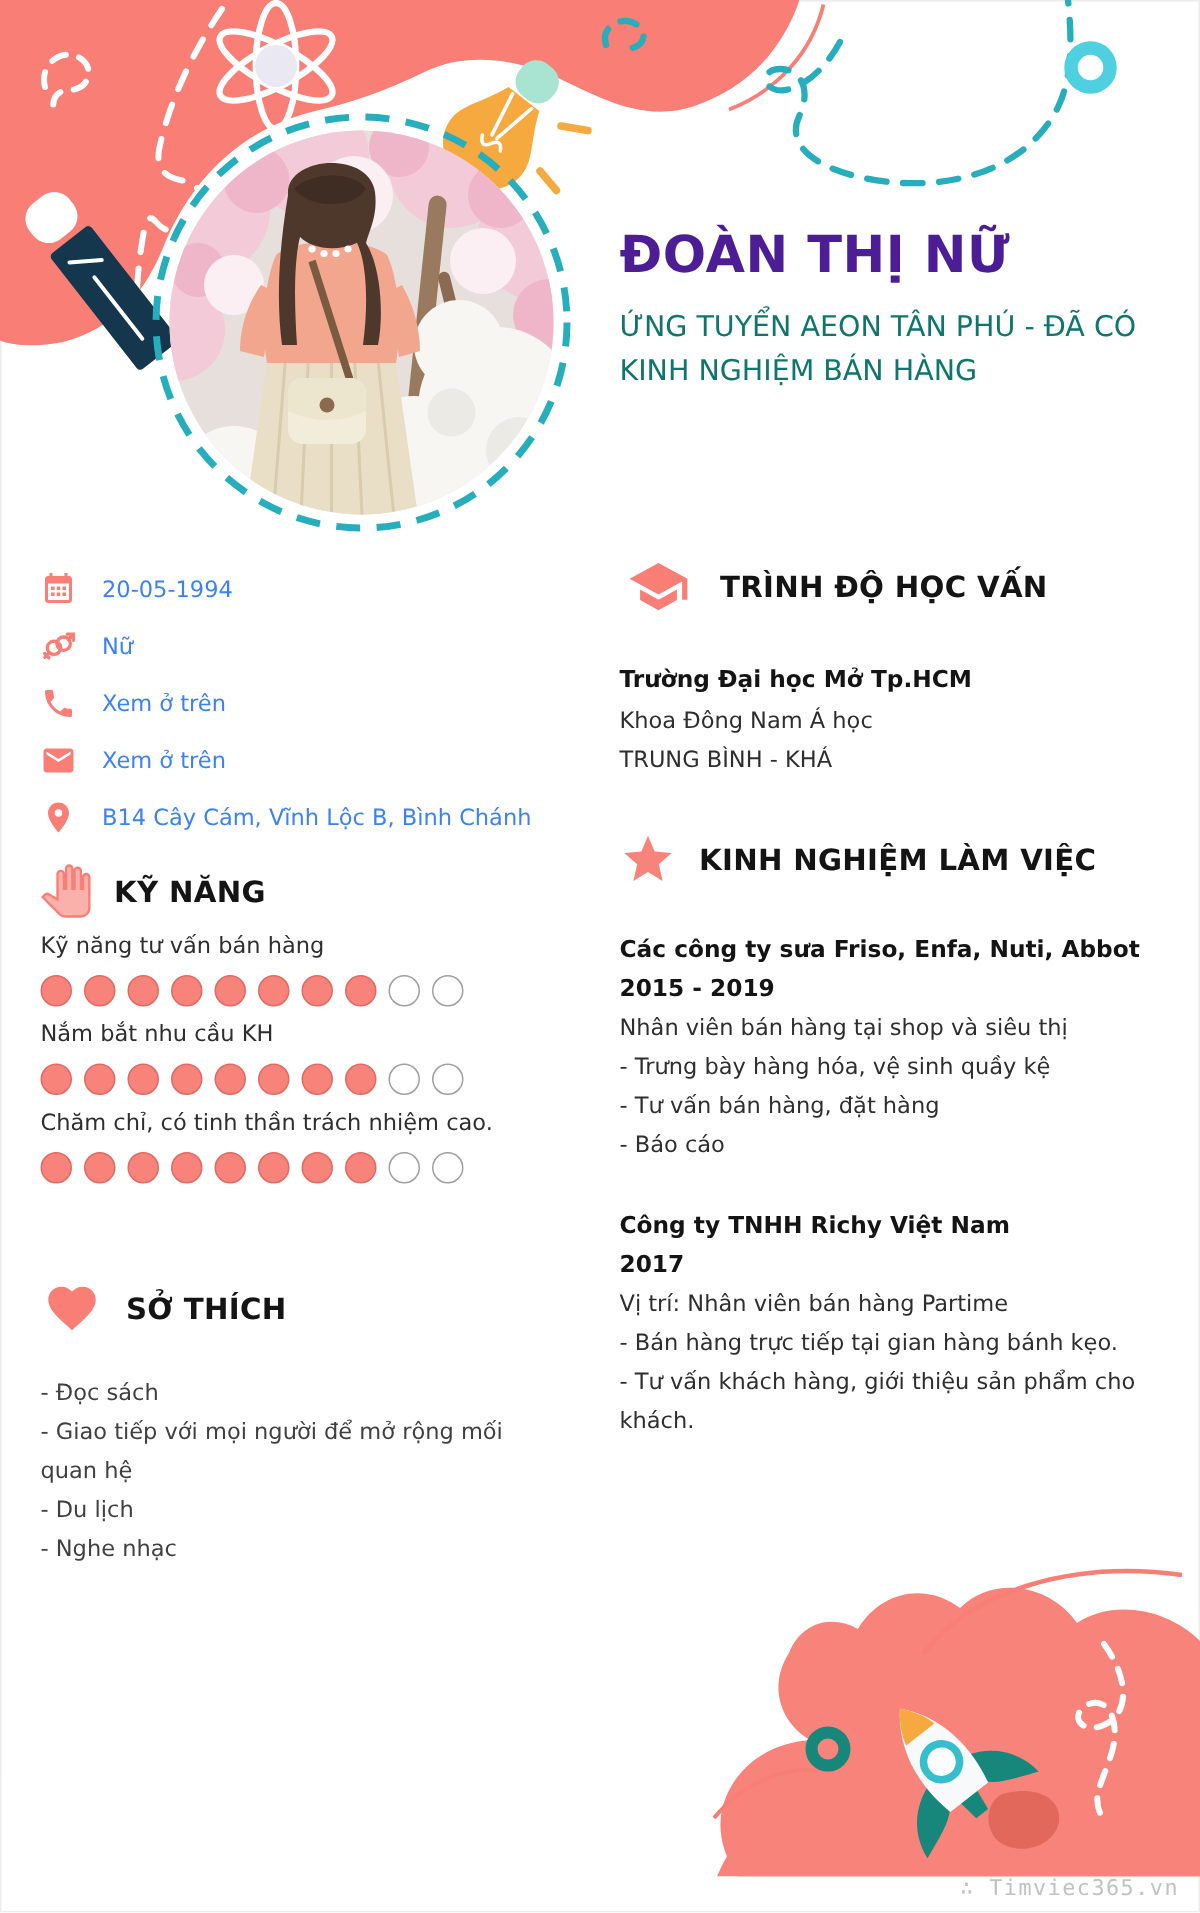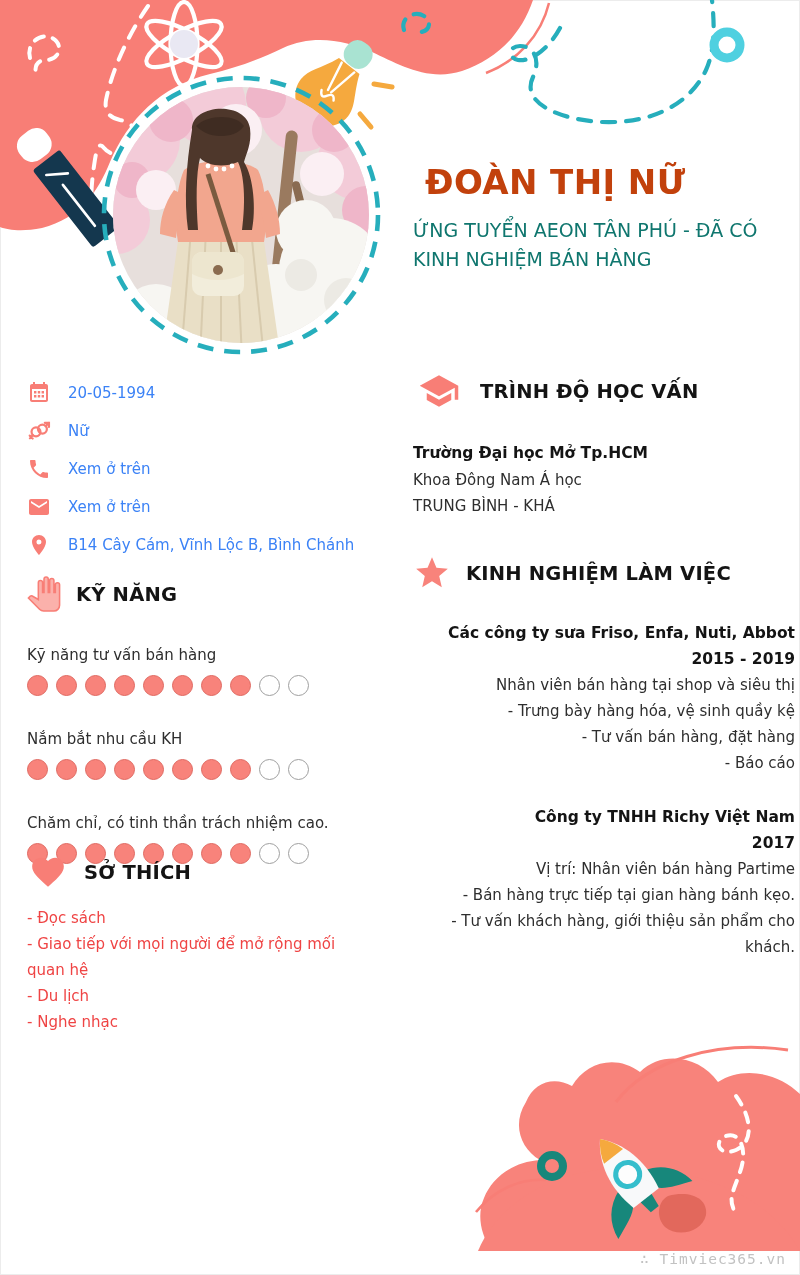--- a/index.html
+++ b/index.html
@@ -4,51 +4,51 @@
 <style>
   html,body{margin:0;padding:0;background:#fff;}
   .page{position:relative;width:800px;height:1275px;background:#fff;overflow:hidden;
         font-family:"DejaVu Sans","Liberation Sans",sans-serif;color:#2e2e2e;
         box-shadow:inset 0 0 0 1px #ececec;}
   .abs{position:absolute;}
   svg{display:block;}
 
   
   .name-block{position:absolute;left:413px;top:150px;width:378px;}
-  .name{font-size:34px;font-weight:700;color:#c2410c;margin:12px;letter-spacing:.4px;}
+  .name{font-size:34px;font-weight:700;color:#4c1d95;margin:0;letter-spacing:.4px;}
   .subtitle{margin:14px 0 0 0;font-size:19px;line-height:1.52;color:#0f766e;}
 
   
   .info-list{position:absolute;left:27px;top:374px;width:352px;}
   .info-row{display:flex;align-items:center;gap:17px;height:38px;}
   .info-icon{width:24px;height:24px;flex:none;}
   .info-text{font-size:15px;color:#3b82f6;}
 
   
   .section-head{display:flex;align-items:center;gap:15px;}
   .section-title{font-size:19.5px;font-weight:700;color:#141414;letter-spacing:.2px;}
 
   
   .skills{position:absolute;left:27px;top:576px;width:352px;}
-  .skill-label{font-size:15px;color:#2e2e2e;margin-top:34px;}
+  .skill-label{font-size:15px;color:#2e2e2e;margin-top:9px;}
   .dots{display:flex;gap:8px;margin-top:11px;}
   .dot{width:21px;height:21px;border-radius:50%;background:#fff;border:1.5px solid #9f9f9f;box-sizing:border-box;}
   .dot.filled{background:#F8837B;border-color:#e06a62;}
 
   
   .hobbies{position:absolute;left:27px;top:853px;width:340px;}
-  .hobby-lines{margin-top:14px;font-size:15px;line-height:26px;color:#ef4444;}
+  .hobby-lines{margin-top:24px;font-size:15px;line-height:26px;color:#404040;}
   .hobby-lines div{margin:0;}
 
   
   .education{position:absolute;left:413px;top:370px;width:380px;}
   .edu-body{margin-top:28px;font-size:15px;line-height:26.5px;color:#2e2e2e;}
   .bold-line{font-weight:700;color:#141414;font-size:15.5px;}
 
-  .experience{position:absolute;left:413px;top:554px;width:382px;text-align:right;}
+  .experience{position:absolute;left:413px;top:554px;width:382px;}
   .job{margin-top:28px;font-size:15px;line-height:26px;color:#2e2e2e;}
   .job + .job{}
 
   .watermark{position:absolute;right:14px;top:1251px;font-family:"DejaVu Sans Mono","Liberation Mono",monospace;
              font-size:14.5px;color:#c2c2c2;letter-spacing:1px;}
 </style>
 </head>
 <body>
 
 <div class="page">

